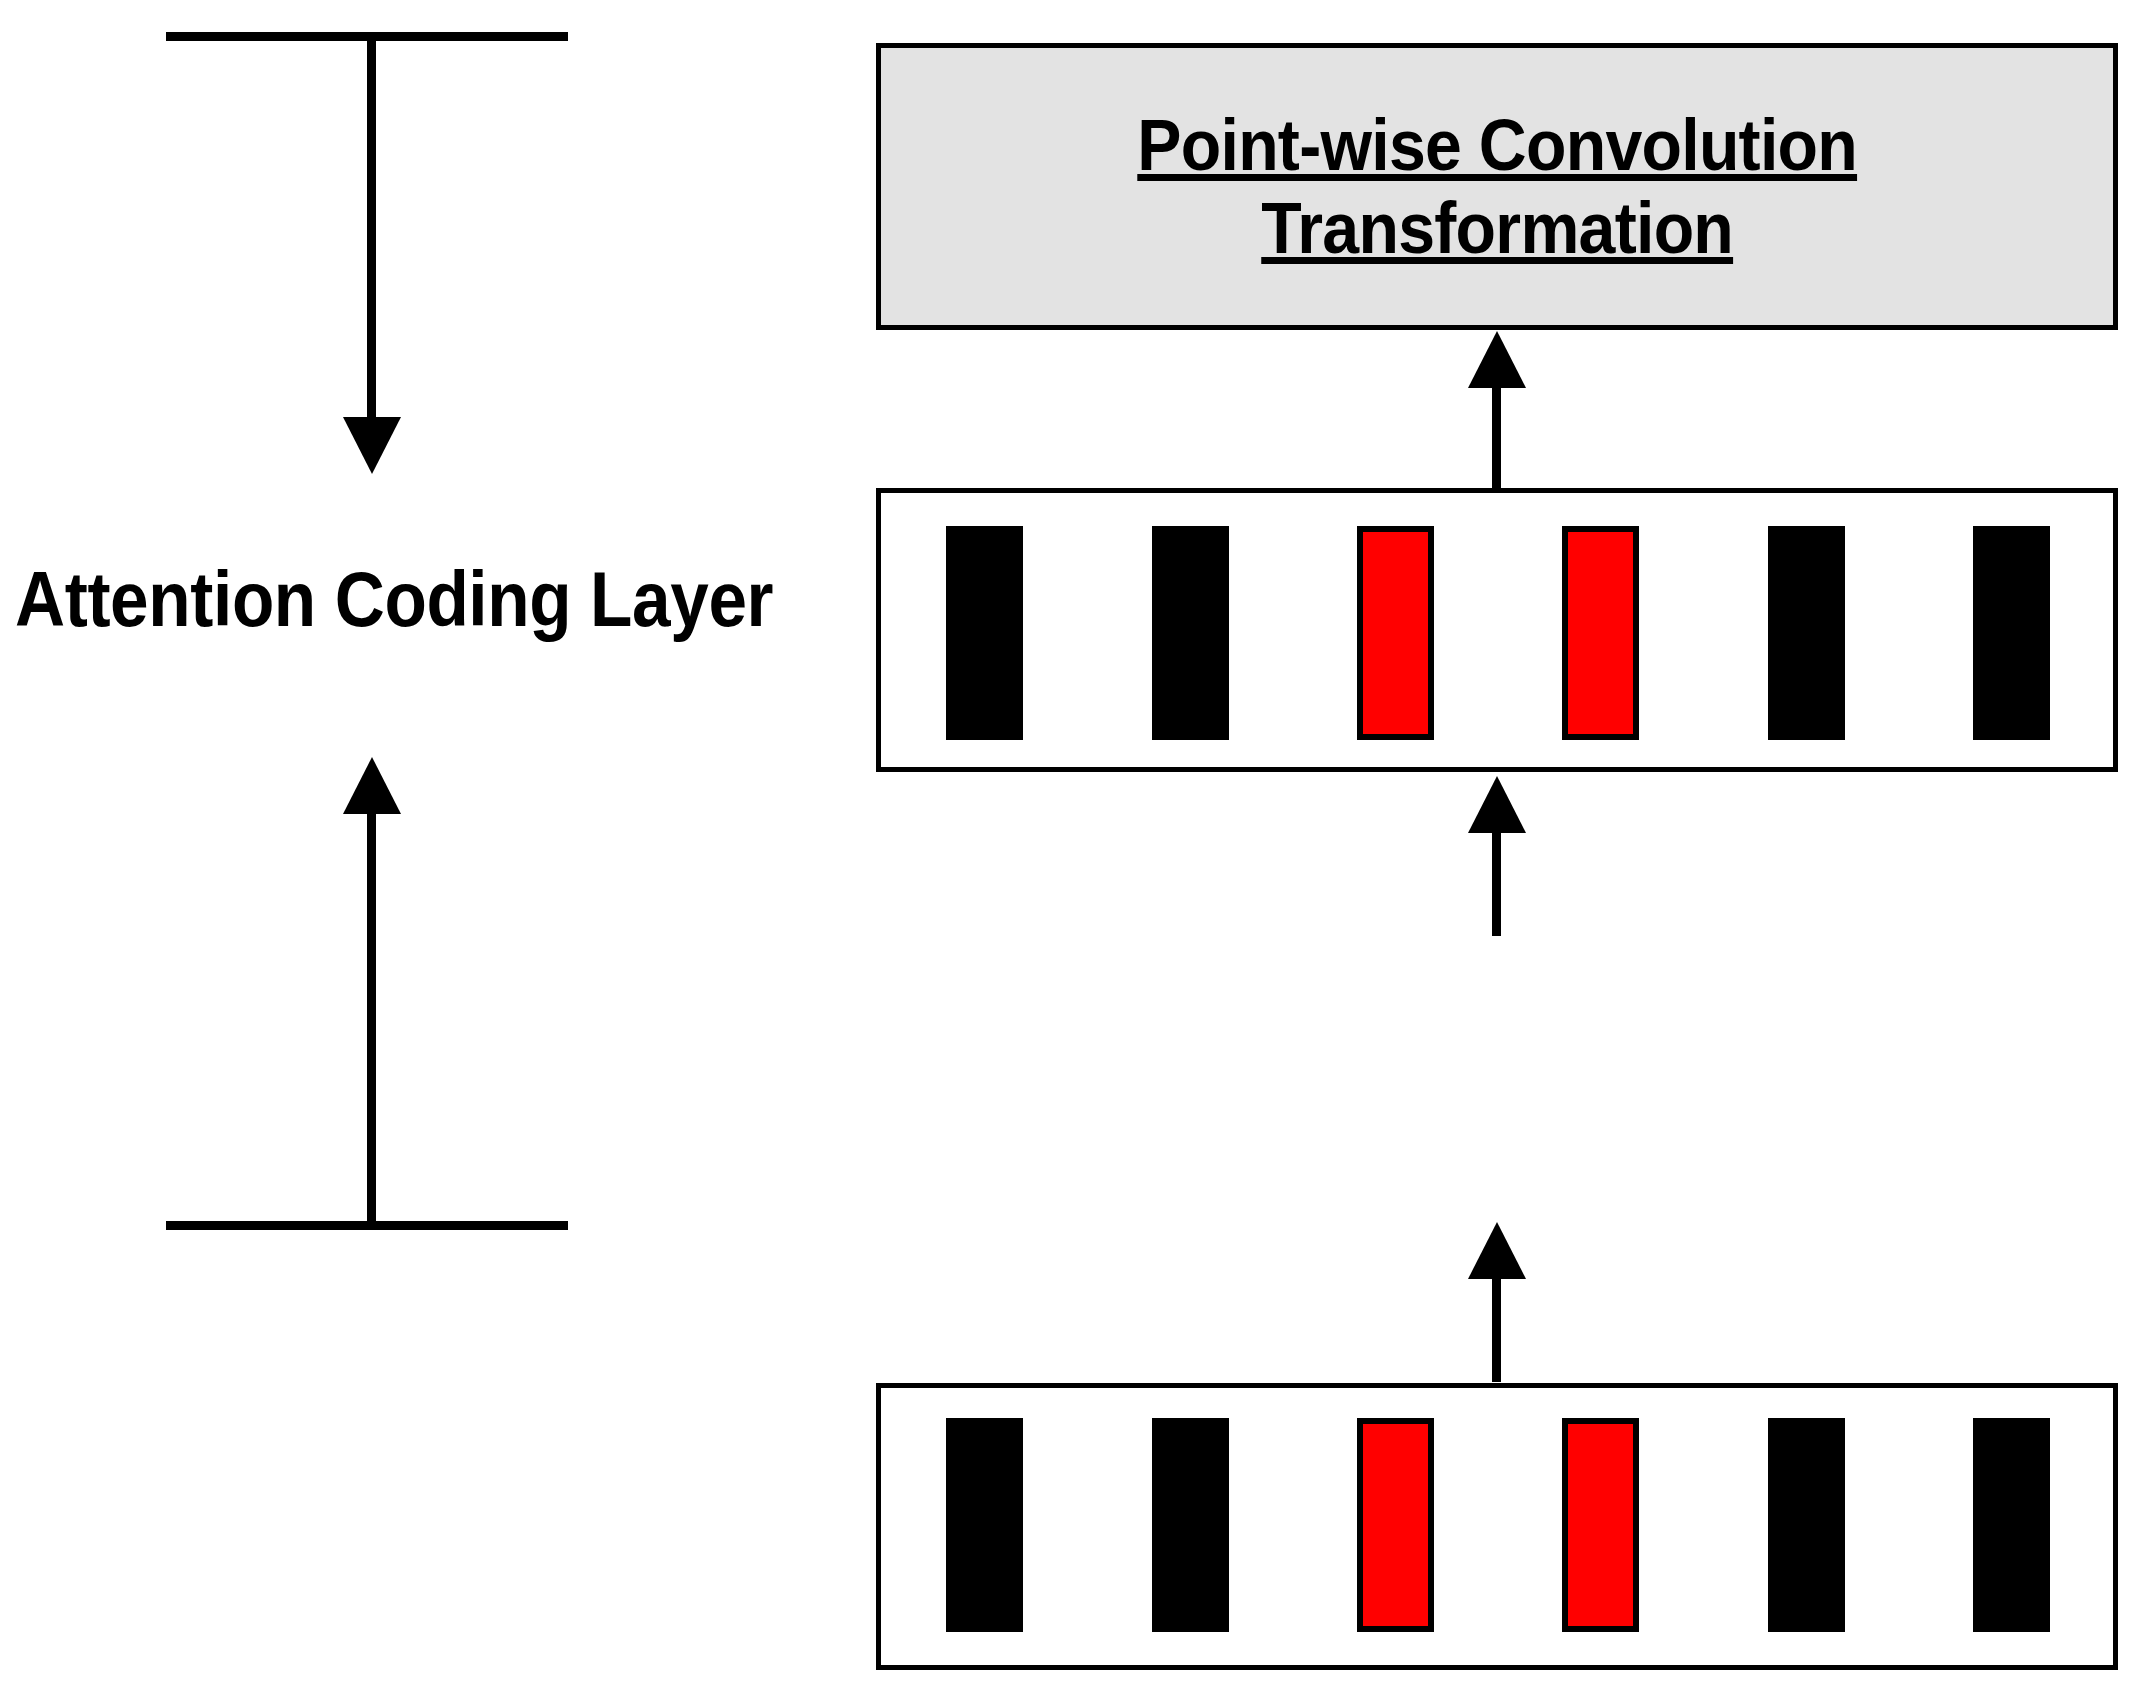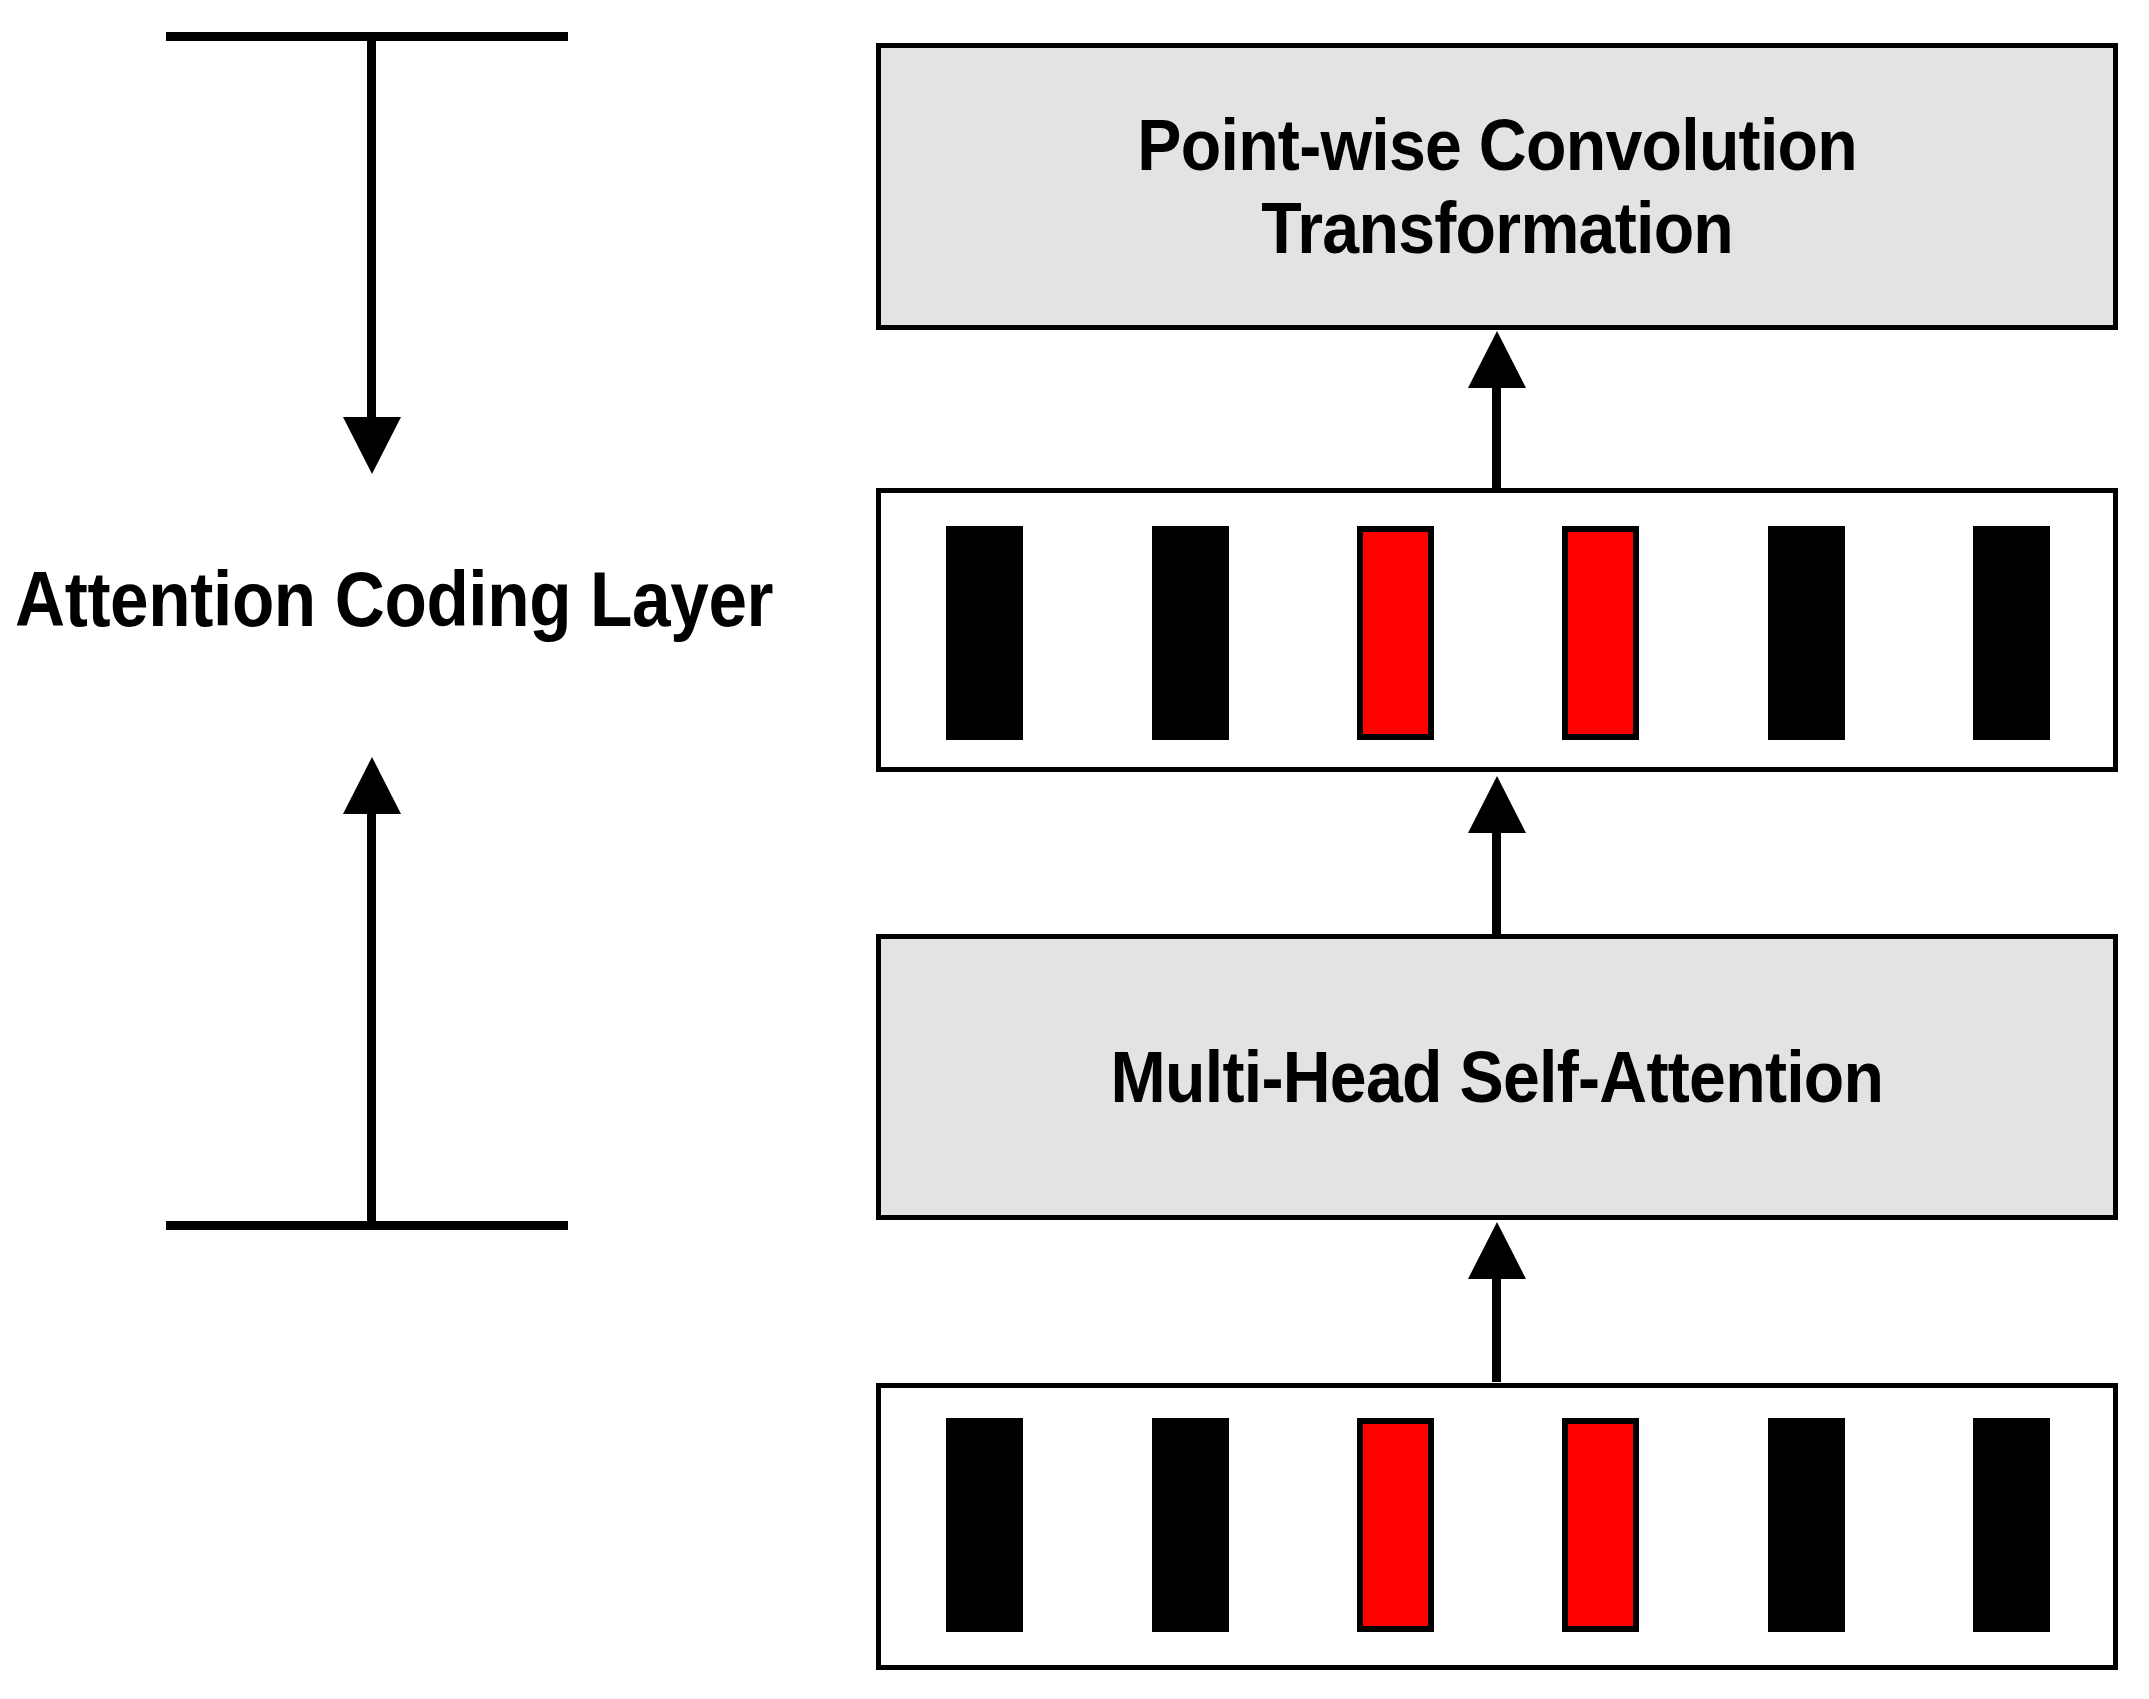--- a/index.html
+++ b/index.html
@@ -61,20 +61,21 @@
   .proc-box {
     position: absolute;
     left: 876px;
     width: 1242px;
     background: #e3e3e3;
     border: 5px solid #000000;
     display: flex;
     align-items: center;
     justify-content: center;
     text-align: center;
+    text-decoration: underline;
   }
   .proc-box .proc-label {
     font-size: 72px;
     line-height: 83px;
     font-weight: 700;
     color: #000000;
     transform: scaleX(0.92);
     letter-spacing: -0.8px;
   }
 
@@ -143,23 +144,20 @@
     <div class="token-bar red" style="left: 681px; top: 33px; height: 214px; background: rgb(255, 0, 0); border-color: rgb(0, 0, 0);"></div>
     <div class="token-bar" style="left: 887px; top: 33px; height: 214px; background: rgb(0, 0, 0);"></div>
     <div class="token-bar" style="left: 1092px; top: 33px; height: 214px; background: rgb(0, 0, 0);"></div>
   </div>
 
   <div>
     <div class="conn" style="left:1492px; top:831px; height:105px;"></div>
     <div class="arrow-head arrow-up" style="left:1468px; top:776px;"></div>
   </div>
 
-  <div class="proc-box" style="top:934px; height:286px;">
-    <div class="proc-label">Multi-Head Self-Attention</div>
-  </div>
 
   <div>
     <div class="conn" style="left:1492px; top:1277px; height:105px;"></div>
     <div class="arrow-head arrow-up" style="left:1468px; top:1222px;"></div>
   </div>
 
   <div class="token-box" style="top:1383px; height:287px;">
     <div class="token-bar" style="left: 65px; top: 30px; height: 214px; background: rgb(0, 0, 0);"></div>
     <div class="token-bar" style="left: 271px; top: 30px; height: 214px; background: rgb(0, 0, 0);"></div>
     <div class="token-bar red" style="left: 476px; top: 30px; height: 214px; background: rgb(255, 0, 0); border-color: rgb(0, 0, 0);"></div>

